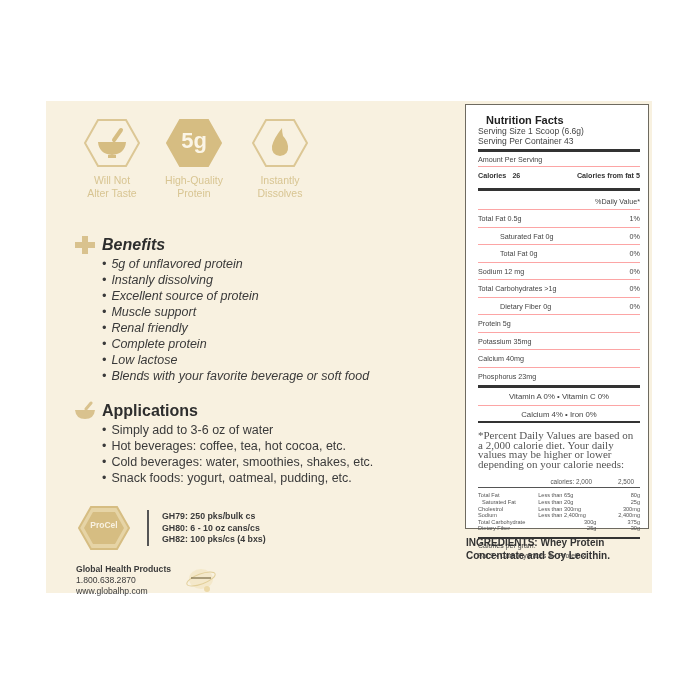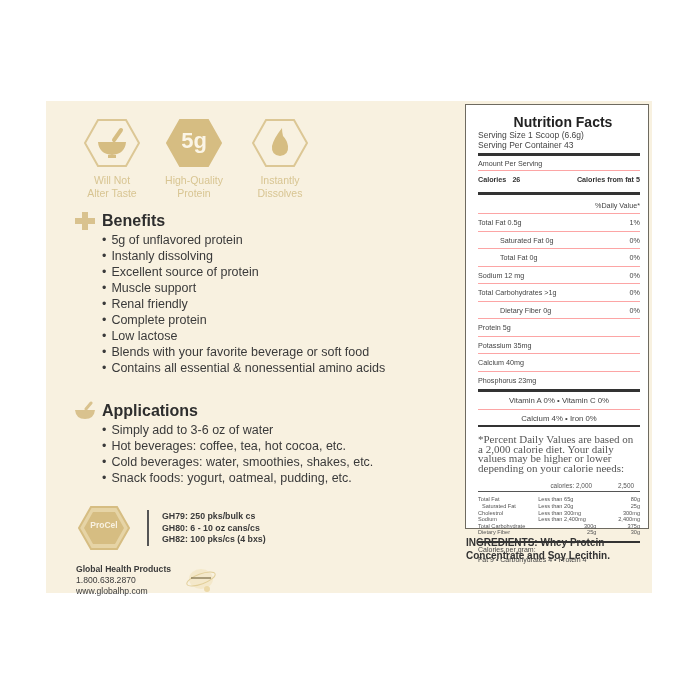--- a/index.html
+++ b/index.html
@@ -24,21 +24,21 @@
                font-size: 22px; font-weight: bold; color: #fbf5e6; }
 
   
   .section { position: absolute; left: 74px; }
   .sec-head { display: flex; align-items: center; height: 22px; }
   .sec-icon { width: 22px; height: 20px; margin-right: 6px; }
   .sec-title { font-size: 16px; font-weight: bold; color: #2e2e2e; }
   .bullets { list-style: none; margin-left: 28px; margin-top: 0px; }
   .bullets li { font-size: 12.5px; line-height: 16px; color: #3a3a3a; white-space: nowrap; }
   .bullets li::before { content: "\2022"; margin-right: 5px; }
-  .benefits { top: 210px; }
+  .benefits { top: 234px; font-style: italic; }
   .applications { top: 400px; }
 
   
   .procel { position: absolute; left: 78px; top: 505px; width: 52px; height: 46px; }
   .procel .ptxt { position: absolute; left: 0; top: 15px; width: 52px; text-align: center;
                   font-size: 8.5px; font-weight: bold; color: #f8f1e0; }
   .vdivider { position: absolute; left: 147px; top: 510px; width: 1.5px; height: 36px; background: #555; }
   .skus { position: absolute; left: 162px; top: 511px; }
   .skus div { font-size: 8.8px; line-height: 11.5px; font-weight: bold; color: #3a3a3a; white-space: nowrap; }
 
@@ -46,21 +46,21 @@
   .company div { font-size: 8.6px; line-height: 11px; color: #3a3a3a; white-space: nowrap; }
   .company .cname { font-weight: bold; }
   .globe { position: absolute; left: 183px; top: 566px; width: 36px; height: 28px; }
 
   
   .nf {
     position: absolute; left: 465px; top: 104px; width: 184px; height: 425px;
     background: #fff; border: 1.5px solid #6e6a60; padding: 4px 8px 4px 12px;
     color: #333;
   }
-  .nf-title { font-size: 14px; font-weight: bold; text-align: center; color: #222; margin-top: 5px; margin-left: 8px; }
+  .nf-title { font-size: 11px; font-weight: bold; text-align: left; color: #222; margin-top: 5px; margin-left: 8px; }
   .nf-serv { font-size: 8.5px; line-height: 10px; color: #444; }
   .bar-thick { height: 3px; background: #333; margin: 3px 0 2px; }
   .bar-med { height: 2px; background: #333; }
   .nf-line { font-size: 7.2px; color: #444; line-height: 14px; display: flex; justify-content: space-between; border-bottom: 1px solid #fca5a5; }
   .nf-line.nb { border-bottom: none; }
   .nf-line.indent { padding-left: 22px; }
   .nf-line.center { justify-content: center; gap: 0; padding-left: 0; }
   .nf-line b { font-weight: bold; color: #333; }
   .rowh { height: 17.5px; line-height: 17.5px; }
   .nf-note { font-family: "Liberation Serif", serif; font-size: 11px; line-height: 9.6px; color: #555; margin-top: 8px; }
@@ -132,21 +132,20 @@
   </div>
   <ul class="bullets">
     <li>5g of unflavored protein</li>
     <li>Instanly dissolving</li>
     <li>Excellent source of protein</li>
     <li>Muscle support</li>
     <li>Renal friendly</li>
     <li>Complete protein</li>
     <li>Low lactose</li>
     <li>Blends with your favorite beverage or soft food</li>
-    <li>Contains all essential &amp; nonessential amino acids</li>
   </ul>
 </div>
 
 <div class="section applications">
   <div class="sec-head">
     <svg class="sec-icon" viewBox="0 0 22 20">
       <path d="M1,9 L21,9 Q20,18 11,18 Q2,18 1,9 Z" fill="#d9c28e"></path>
       <line x1="12" y1="8" x2="17" y2="2" stroke="#d9c28e" stroke-width="3" stroke-linecap="round"></line>
     </svg>
     <span class="sec-title">Applications</span>

